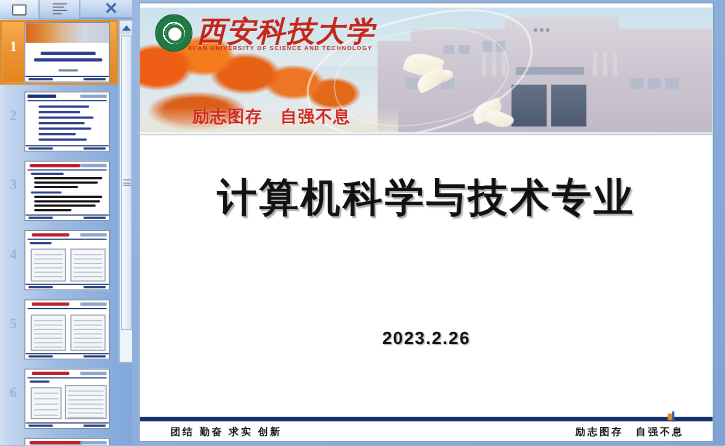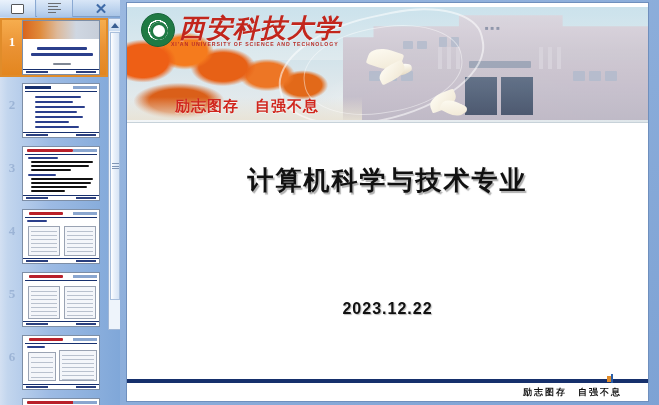--- a/index.html
+++ b/index.html
@@ -224,21 +224,21 @@
 
   
   .title-block {
     position:absolute; left: 0; top: 158px; width: 100%; text-align: center;
   }
   .title-l1, .title-l2 {
     font-family: "Liberation Sans", sans-serif;
     font-weight: bold; color: #111111; letter-spacing: 2px;
     text-shadow: 1.5px 1.5px 1px rgba(110,110,110,0.55);
   }
-  .title-l1 { font-size: 26px; line-height: 38px; }
+  .title-l1 { font-size: 36px; line-height: 38px; }
   .title-l2 { font-size: 29px; line-height: 42px; }
   .date-line {
     position:absolute; left:0; top: 297px; width:100%; text-align:center;
     font-family: "Liberation Sans", sans-serif;
     font-size: 16px; font-weight: bold; color: #111;
     letter-spacing: 1px;
     text-shadow: 1px 1px 1px rgba(120,120,120,0.5);
   }
 
   
@@ -521,23 +521,24 @@
         <div class="uni-cn">西安科技大学</div>
         <div class="uni-en">XI'AN UNIVERSITY OF SCIENCE AND TECHNOLOGY</div>
         <div class="motto-banner">励志图存　自强不息</div>
         <div class="banner-underline"></div>
       </div>
 
       <div class="title-block">
         <div class="title-l1">计算机科学与技术专业</div>
       </div>
 
-      <div class="date-line">2023.12.22</div>
+      <div class="date-line">2023.2.26</div>
 
       <div class="slide-foot-rule"></div>
+      <div class="foot-left">团结 勤奋 求实 创新</div>
       <div class="foot-right">励志图存　自强不息</div>
       <div class="text-caret">
         <span class="o"></span>
           <span class="b"></span>
       </div>
 
     </div>
   </div>
 
 </div>

